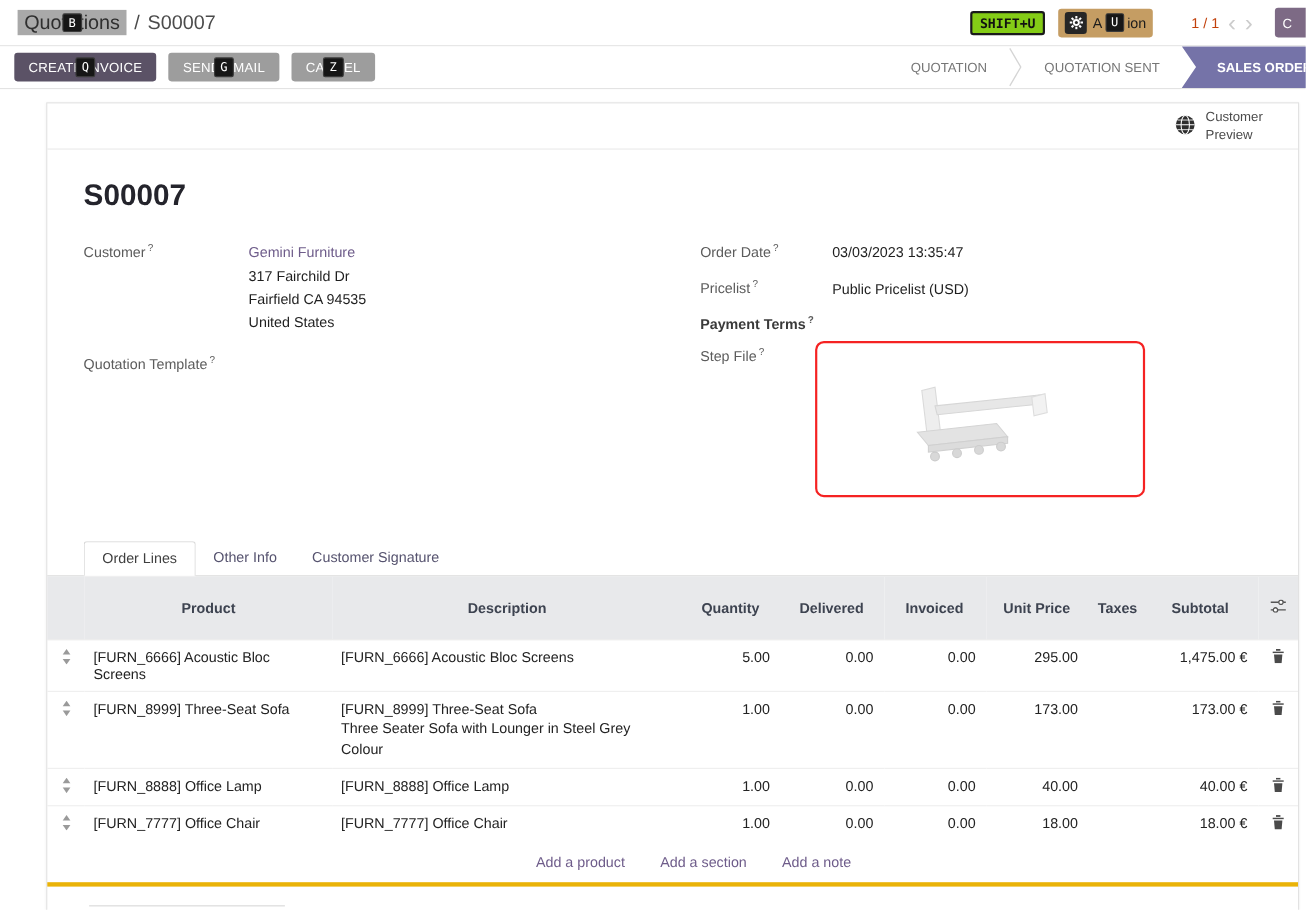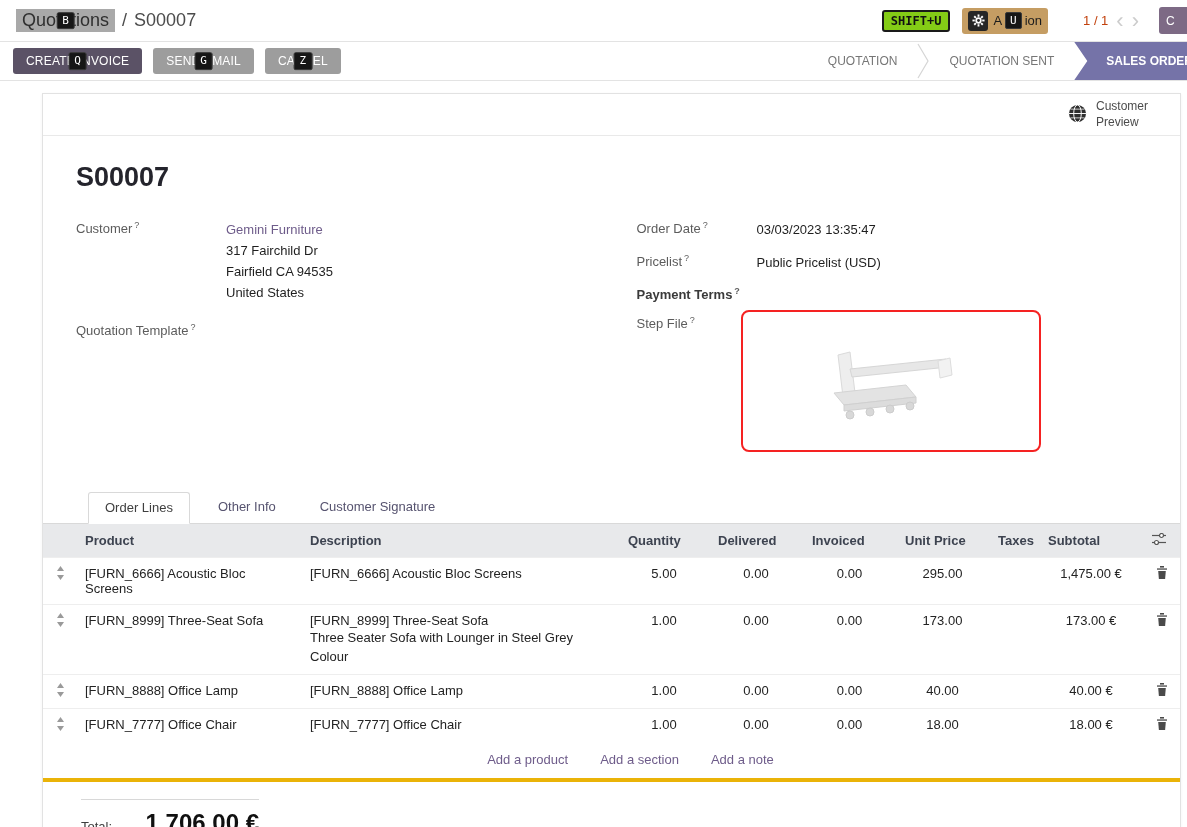--- a/index.html
+++ b/index.html
@@ -69,30 +69,30 @@
   .flabel.bold { color:#3a3a3a; font-weight:bold; }
   .help { font-size:9px; vertical-align:super; color:#5c5c5c; margin-left:2px; }
   .fvalue { color:#1f1f1f; line-height:21px; }
   .link { color:#6e5c8a; text-decoration:none; cursor:pointer; }
   .tpl-row { margin-top:18px; }
   .step-img { width:300px; height:142px; border:2px solid #f52222; border-radius:8px;
               display:flex; align-items:center; justify-content:center; margin-left:-16px;
               margin-top:-4px; background:#fff; cursor:pointer; }
   
   .tabs { display:flex; margin-top:28px; padding-left:33px; border-bottom:1px solid #d9d9d9; }
-  .tab { padding:7px 16px 8px; font-size:13px; color:#56536f; cursor:pointer;margin-left:12px; }
+  .tab { padding:7px 16px 8px; font-size:13px; color:#56536f; cursor:pointer; }
   .tab-active { background:#fff; border:1px solid #d9d9d9; border-bottom:1px solid #fff;
                 margin-bottom:-1px; color:#3f3f3f; border-radius:3px 3px 0 0; }
   
   table.olines { width:100%; border-collapse:collapse; table-layout:fixed; }
   .olines thead th { background:#e8e9eb; font-weight:bold; font-size:13px; color:#3d4350;
-                     padding:9px 8px; text-align:left; }
+                     padding:21px 8px; text-align:center; }
   .olines td { padding:8px 8px; border-top:1px solid #eeeeee; font-size:13px; color:#232323;
                vertical-align:top; overflow:hidden; }
-  .r { text-align:center; padding-right:10px !important; }
+  .r { text-align:right; padding-right:10px !important; }
   .c { text-align:center; }
   .blue { color:#2d61d6; }
   .desc-extra { line-height:19px; }
   .handle { cursor:grab; }
   .trash { cursor:pointer; }
   .add-row { display:flex; gap:32px; padding:10px 0 11px 38px; border-bottom:4px solid #eab308;justify-content:center; }
   .add-row .link { font-size:13px; }
   
   .sheet-footer { display:flex; justify-content:space-between; padding:17px 14px 0 38px; }
   .terms { color:#9aa0a6; cursor:text; }

